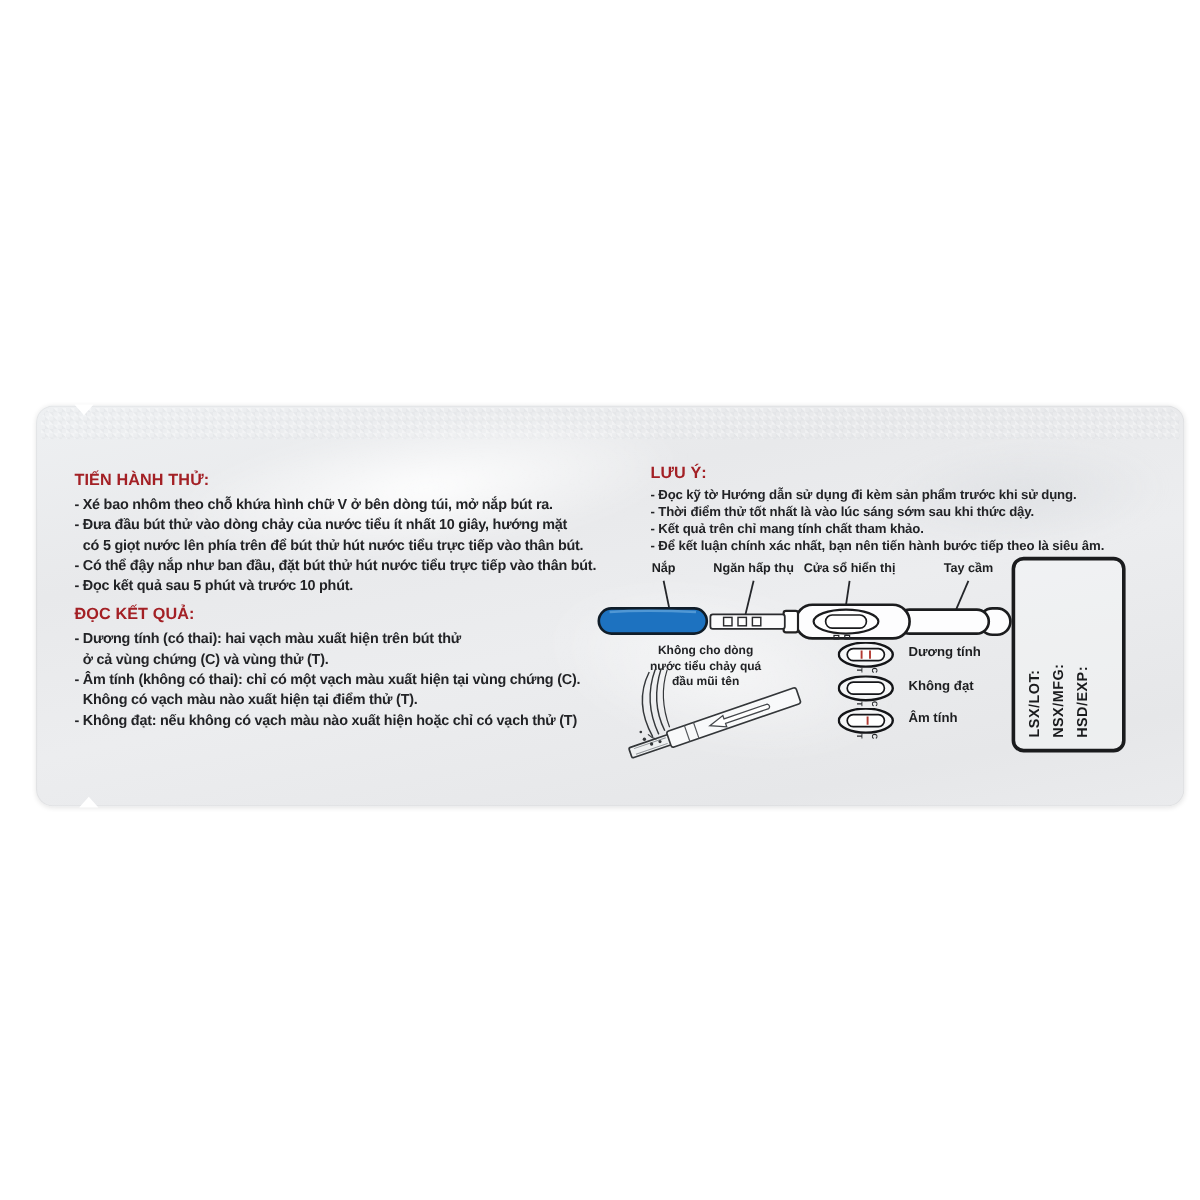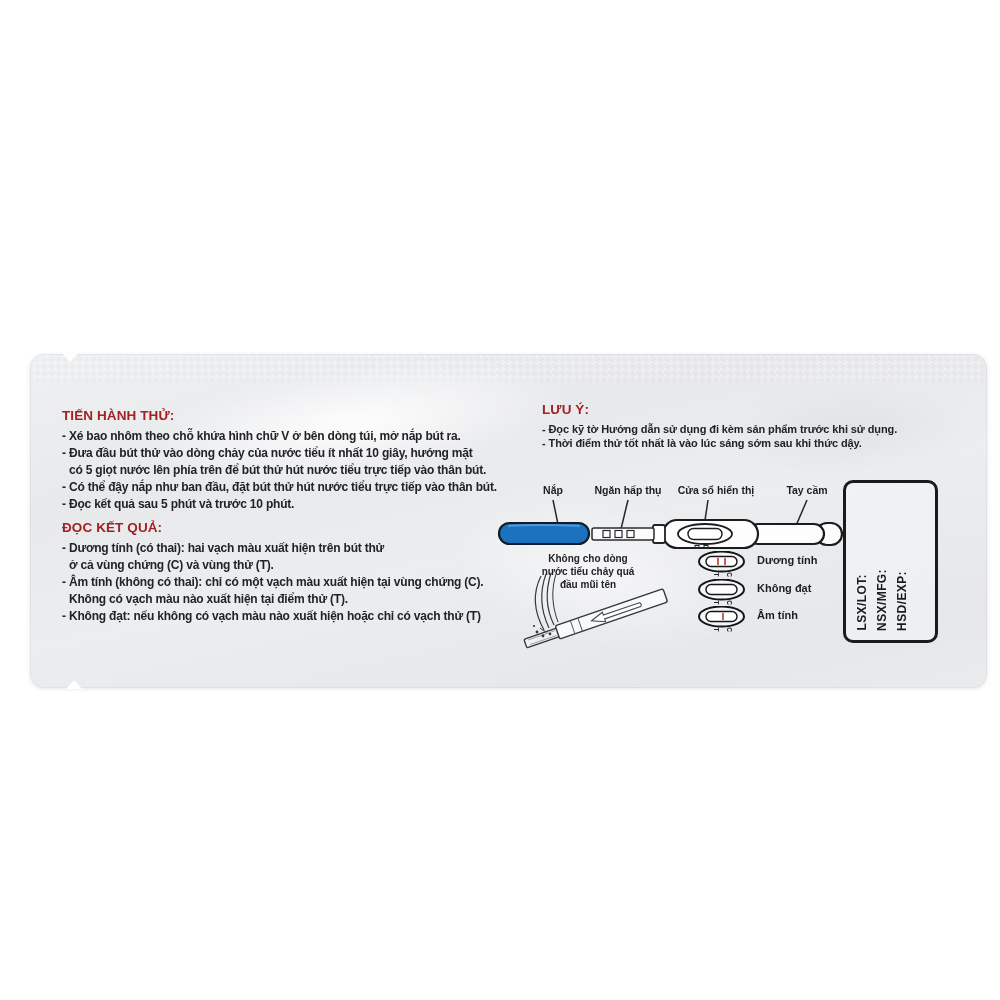--- a/index.html
+++ b/index.html
@@ -2,21 +2,21 @@
 <html><head>
 <meta charset="utf-8">
 <style>
   html,body{margin:0;padding:0;}
   body{
     width:1000px;height:1000px;position:relative;background:#ffffff;
     font-family:"Liberation Sans","DejaVu Sans",sans-serif;
     -webkit-font-smoothing:antialiased;
   }
   .pouch{
-    position:absolute;left:30px;top:354px;width:957px;height:334px;
+    position:absolute;left:30px;top:338px;width:957px;height:334px;
     background:linear-gradient(168deg,#eef0f2 0%,#e8e9eb 30%,#ecedef 55%,#e6e7e9 85%,#eaebed 100%);
     border-radius:14px;
     box-shadow:0 1px 4px rgba(0,0,0,.10), inset 0 0 0 1px rgba(0,0,0,.04);
     overflow:visible;
   }
   .texture{
     position:absolute;left:4px;top:2px;right:4px;height:26px;border-radius:12px 12px 0 0;
     background-image:
       linear-gradient(45deg, rgba(255,255,255,.6) 25%, transparent 25%, transparent 75%, rgba(255,255,255,.6) 75%),
       linear-gradient(45deg, rgba(205,208,213,.35) 25%, transparent 25%, transparent 75%, rgba(205,208,213,.35) 75%);
@@ -89,26 +89,28 @@
     <div class="line cont">ở cả vùng chứng (C) và vùng thử (T).</div>
     <div class="line">- Âm tính (không có thai): chỉ có một vạch màu xuất hiện tại vùng chứng (C).</div>
     <div class="line cont">Không có vạch màu nào xuất hiện tại điểm thử (T).</div>
     <div class="line">- Không đạt: nếu không có vạch màu nào xuất hiện hoặc chỉ có vạch thử (T)</div>
   </div>
 
   <div class="heading" style="left:512px;top:48px;">LƯU Ý:</div>
   <div class="block notes" style="left:512px;top:68px;">
     <div class="line">- Đọc kỹ tờ Hướng dẫn sử dụng đi kèm sản phẩm trước khi sử dụng.</div>
     <div class="line">- Thời điểm thử tốt nhất là vào lúc sáng sớm sau khi thức dậy.</div>
+    <div class="line">- Kết quả trên chỉ mang tính chất tham khảo.</div>
+    <div class="line">- Để kết luận chính xác nhất, bạn nên tiến hành bước tiếp theo là siêu âm.</div>
   </div>
 
   <div class="pen-wrap">
     <div class="pen-label" style="left:61px;">Nắp</div>
     <div class="pen-label" style="left:136px;">Ngăn hấp thụ</div>
-    <div class="pen-label" style="left:216px;padding-left:16px;">Cửa sổ hiển thị</div>
+    <div class="pen-label" style="left:216px;">Cửa sổ hiển thị</div>
     <div class="pen-label" style="left:315px;">Tay cầm</div>
     <svg class="pen-svg" width="360" height="72" viewBox="0 0 360 72">
 
       <path d="M61,18 L68,52" stroke="#24262a" stroke-width="1.5" fill="none"></path>
       <path d="M136,18 L129,47" stroke="#24262a" stroke-width="1.5" fill="none"></path>
       <path d="M216,18 L212,45" stroke="#24262a" stroke-width="1.5" fill="none"></path>
       <path d="M315,18 L300,53" stroke="#24262a" stroke-width="1.5" fill="none"></path>
 
       <rect x="324" y="41" width="26" height="22" rx="11" fill="#fdfdfe" stroke="#1b1c1e" stroke-width="2.2"></rect>
 

